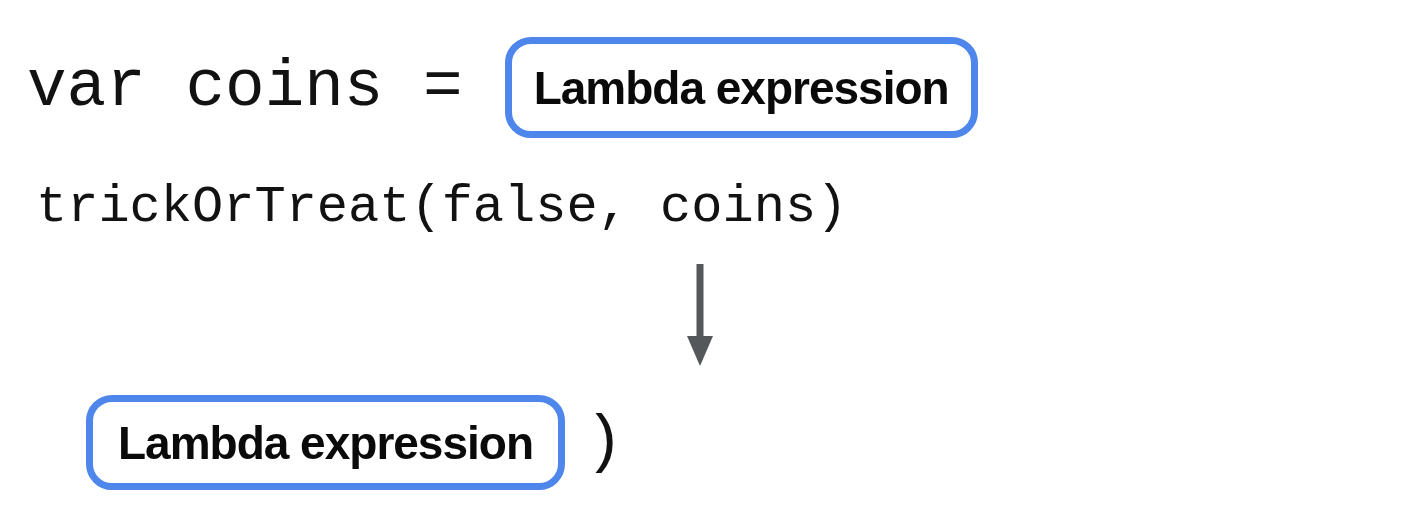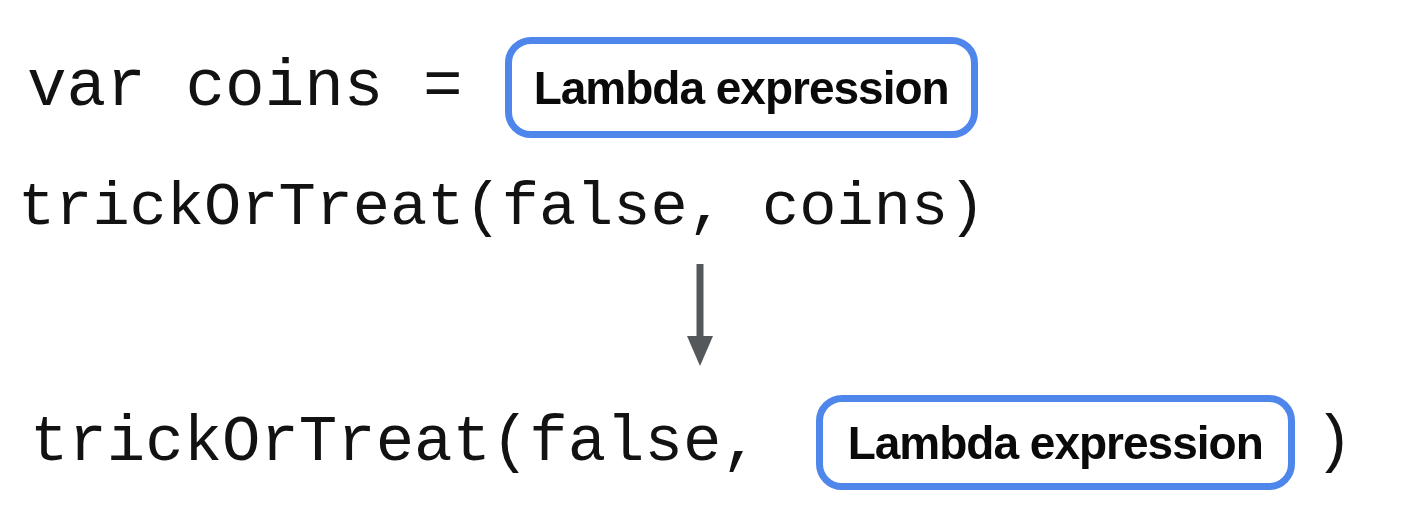--- a/index.html
+++ b/index.html
@@ -24,21 +24,21 @@
     display: flex;
     align-items: center;
     white-space: pre;
   }
   .code {
     font-family: "Liberation Mono", "DejaVu Sans Mono", monospace;
     color: var(--code-text);
     white-space: pre;
   }
   .row-assignment { left: 27px; top: 37px; height: 101px; font-size: 66px; gap: 42px; }
-  .row-call-before { left: 18px; top: 177px; height: 60px; font-size: 62px; }
+  .row-call-before { left: 36px; top: 177px; height: 60px; font-size: 52px; }
   .row-call-after  { left: 30px; top: 395px; height: 95px; font-size: 64px; }
   .pill {
     display: flex;
     align-items: center;
     justify-content: center;
     border: 7px solid var(--pill-border);
     border-radius: 26px;
     background: var(--background);
     flex: 0 0 auto;
   }
@@ -76,20 +76,19 @@
   <div class="row row-call-before">
     <span class="code">trickOrTreat(false, coins)</span>
   </div>
 
   <svg class="arrow-svg" viewBox="0 0 30 108">
     <line x1="15" y1="3" x2="15" y2="78" stroke="var(--arrow)" stroke-width="7"></line>
     <polygon points="2,75 28,75 15,105" fill="var(--arrow)"></polygon>
   </svg>
 
   <div class="row row-call-after">
-    <span class="code">trickOrTreat(false,</span>
     <span class="pill pill-bottom">
       <span class="pill-label">Lambda expression</span>
     </span>
     <span class="code">)</span>
   </div>
 
 </div>
 
 </body></html>

